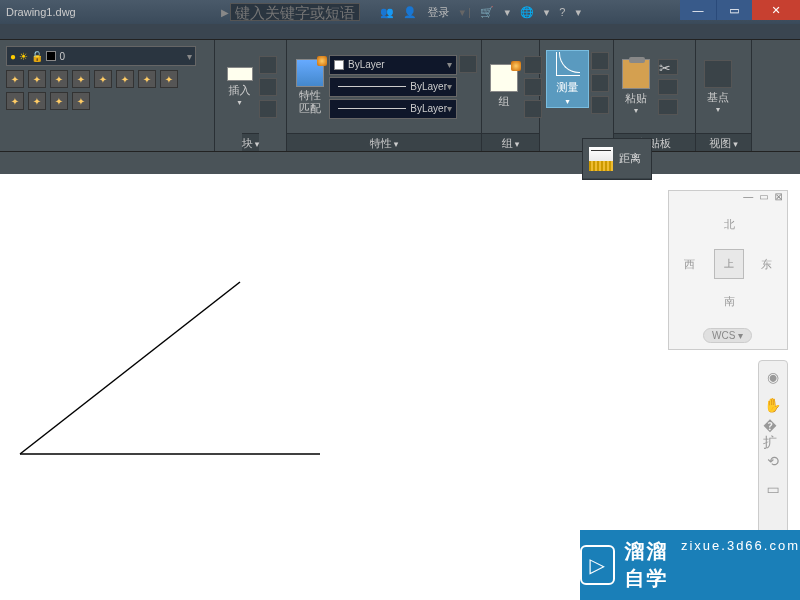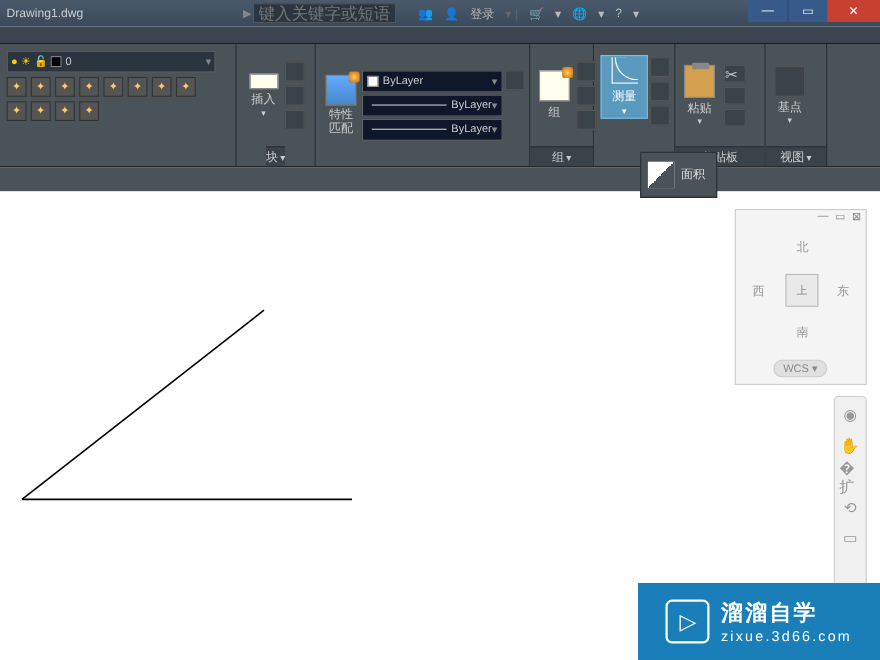--- a/index.html
+++ b/index.html
@@ -127,21 +127,21 @@
 
 .navbar { position: absolute; right: 12px; top: 360px; width: 30px; height: 180px; background: #f0f0f0; border: 1px solid #ccc; border-radius: 4px; display: flex; flex-direction: column; align-items: center; gap: 8px; padding: 6px 0; }
 .navbar .nico { width: 20px; height: 20px; color: #999; font-size: 14px; display: flex; align-items: center; justify-content: center; cursor: pointer; }
 
 
 .arrows { position: absolute; inset: 0; pointer-events: none; z-index: 30; }
 
 
 .watermark { position: absolute; right: 0; bottom: 0; width: 220px; height: 70px; background: #1a7fb8; display: flex; align-items: center; justify-content: center; gap: 10px; color: #fff; z-index: 25; }
 .watermark .logo { width: 40px; height: 40px; border: 2px solid #fff; border-radius: 6px; display: flex; align-items: center; justify-content: center; font-size: 20px; }
-.watermark .txt { display: flex; flex-direction: column; }
+.watermark .txt { display: flex; flex-direction: row; }
 .watermark .txt .t1 { font-size: 20px; font-weight: bold; letter-spacing: 2px; }
 .watermark .txt .t2 { font-size: 13px; letter-spacing: 2px; text-align: right; }
 </style>
 </head>
 <body>
 
 <div class="titlebar">
   <span class="filename">Drawing1.dwg</span>
   <div class="search-box">
     <span class="arrow">▶</span>
@@ -234,20 +234,21 @@
           <span>ByLayer</span>
           <span class="dd">▾</span>
         </div>
         <div class="prop-combo">
           <span class="line"></span>
           <span>ByLayer</span>
           <span class="dd">▾</span>
         </div>
       </div>
     </div>
+    <div class="panel-title"><span>特性</span><span class="arrow">▾</span></div>
   </div>
 
   <div class="ribbon-panel group-panel">
     <div class="panel-body">
       <div class="props-big group-big">
         <div class="icon"></div>
         <span>组</span>
       </div>
       <div class="group-small">
         <div class="sico"></div>
@@ -306,22 +307,22 @@
 
 <div class="drawing">
   <svg>
     <line x1="20" y1="280" x2="320" y2="280" stroke="#000" stroke-width="1.5"></line>
     <line x1="20" y1="280" x2="240" y2="108" stroke="#000" stroke-width="1.5"></line>
   </svg>
 </div>
 
 <div class="measure-menu">
   <div class="measure-item">
-    <div class="mico area"></div>
-    <span>面积</span>
+    <div class="mico dist"></div>
+    <span>距离</span>
   </div>
 </div>
 
 <div class="viewcube-panel">
   <div class="vc-titlebar">
     <span>—</span>
     <span>▭</span>
     <span>⊠</span>
   </div>
   <div class="viewcube">

